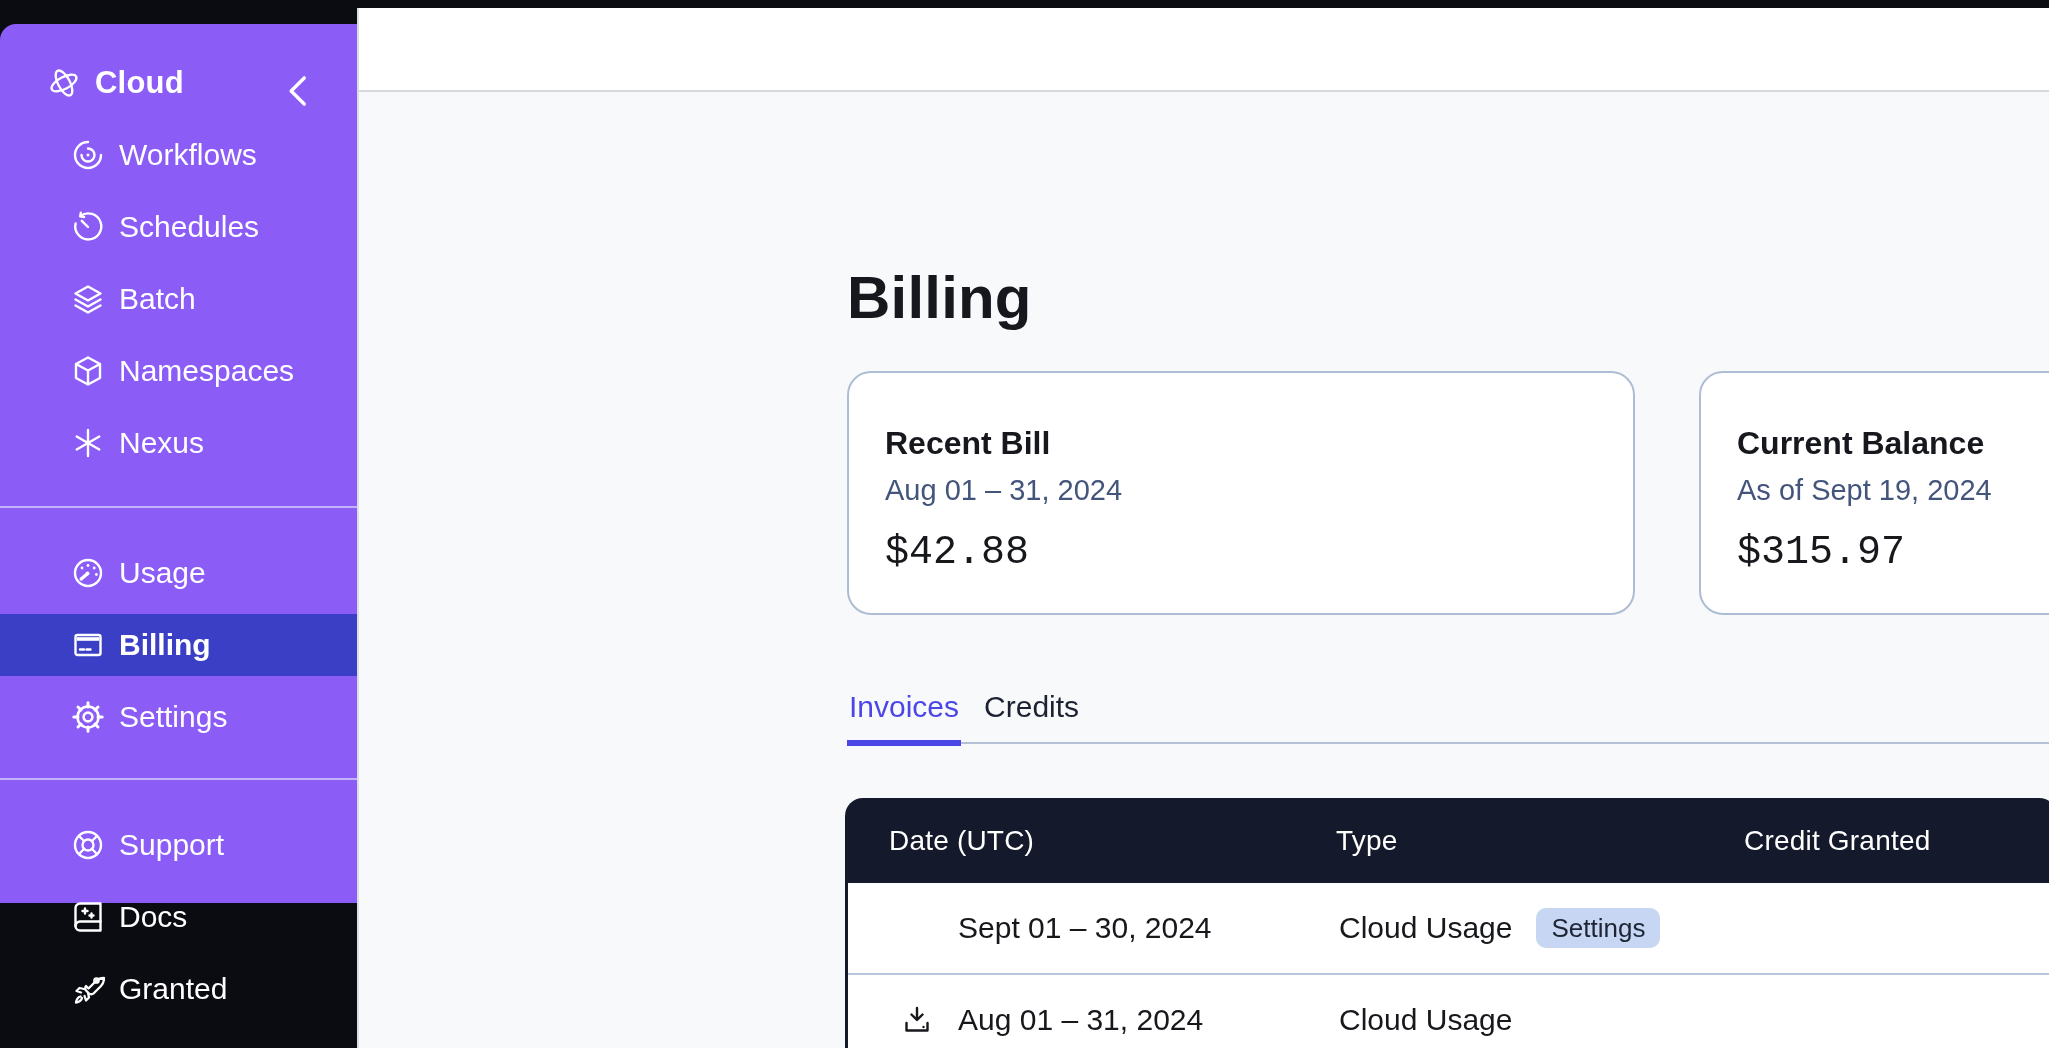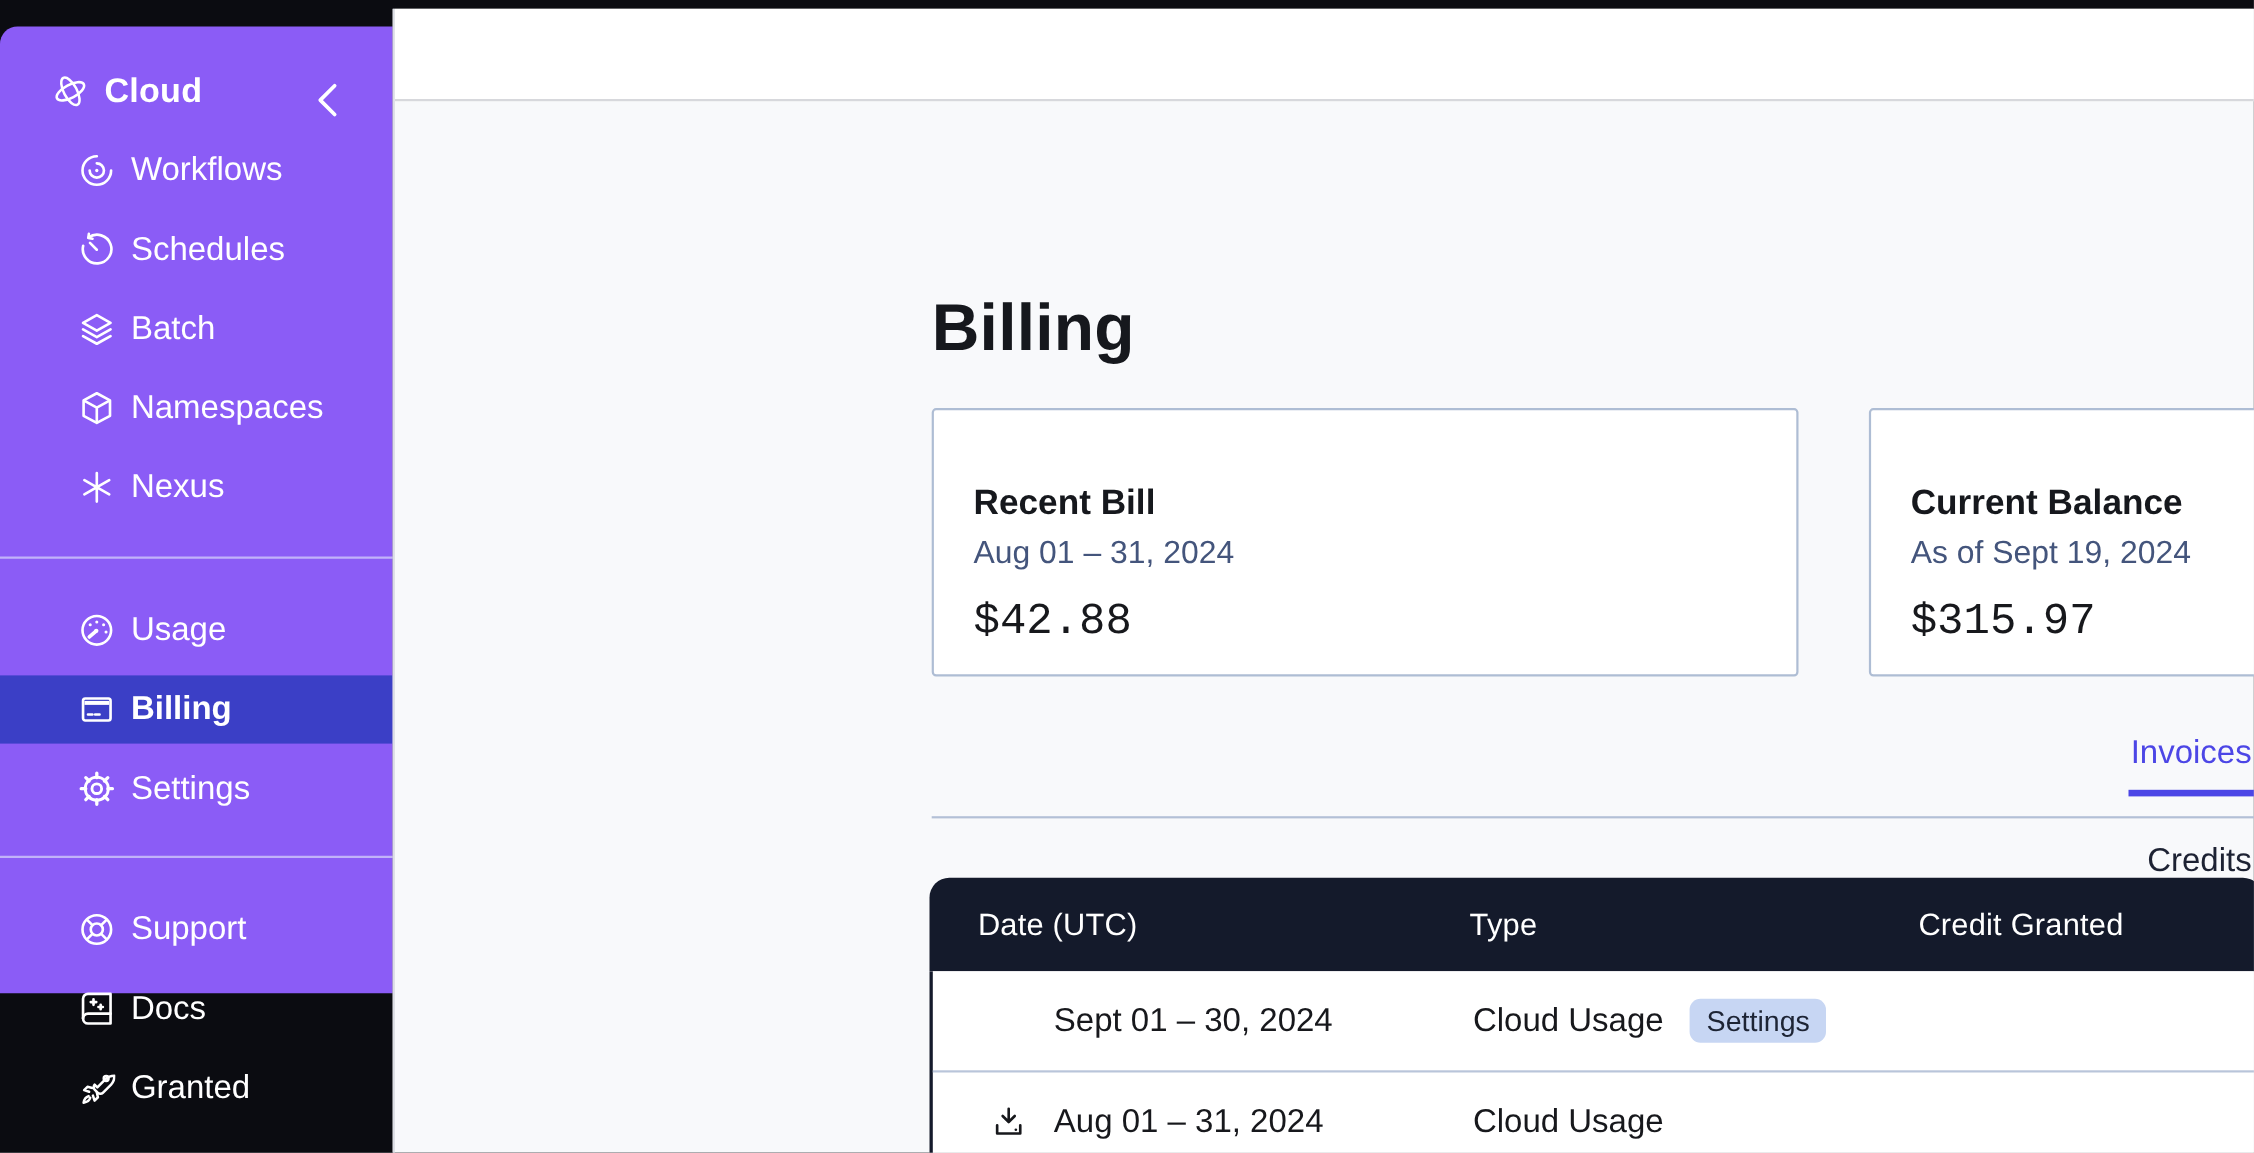--- a/index.html
+++ b/index.html
@@ -35,34 +35,33 @@
     background:#f8f9fb;border-left:2px solid #dcdee5;box-sizing:border-box;
   }
   .topbar{height:82px;background:#ffffff;border-bottom:2px solid #d7d8dc;}
   .page-title{
     position:absolute;left:488px;top:215px;
     font-size:60px;font-weight:600;color:#16181d;letter-spacing:.2px;
   }
   
   .card{
     position:absolute;top:363px;width:788px;height:244px;box-sizing:border-box;
-    background:#fff;border:2px solid #aebdd4;border-radius:4px;
-    padding:63px 40px 0 36px;
+    background:#fff;border:2px solid #aebdd4;border-radius:24px;
+    padding:50px 40px 0 36px;
   }
   .card.c1{left:488px;}
   .card.c2{left:1340px;}
   .card-title{font-size:32px;font-weight:600;color:#16181d;line-height:40px;}
   .card-subtitle{font-size:29px;color:#44557c;line-height:38px;margin-top:8px;}
   .card-amount{font-family:Liberation Mono, monospace;font-size:40px;color:#17181c;line-height:52px;margin-top:18px;}
   
   .tabbar{
     position:absolute;left:488px;right:0;top:660px;height:74px;
-    display:flex;align-items:flex-end;gap:46px;
+    display:flex;align-items:flex-end;gap:21px;
     border-bottom:2px solid #b3c0d6;
-    flex-direction:column;
   }
   .tab{
     font-size:30px;padding:0 2px 16px;cursor:pointer;color:#1d2233;
     border-bottom:6px solid transparent;margin-bottom:-4px;font-weight:500;
   }
   .tab.active{color:#4c46e6;border-bottom-color:#4c46e6;}
   
   .invoice-table{position:absolute;left:486px;top:790px;width:1212px;}
   .t-header{
     height:85px;background:#141a2b;border-radius:18px 18px 0 0;color:#fff;

